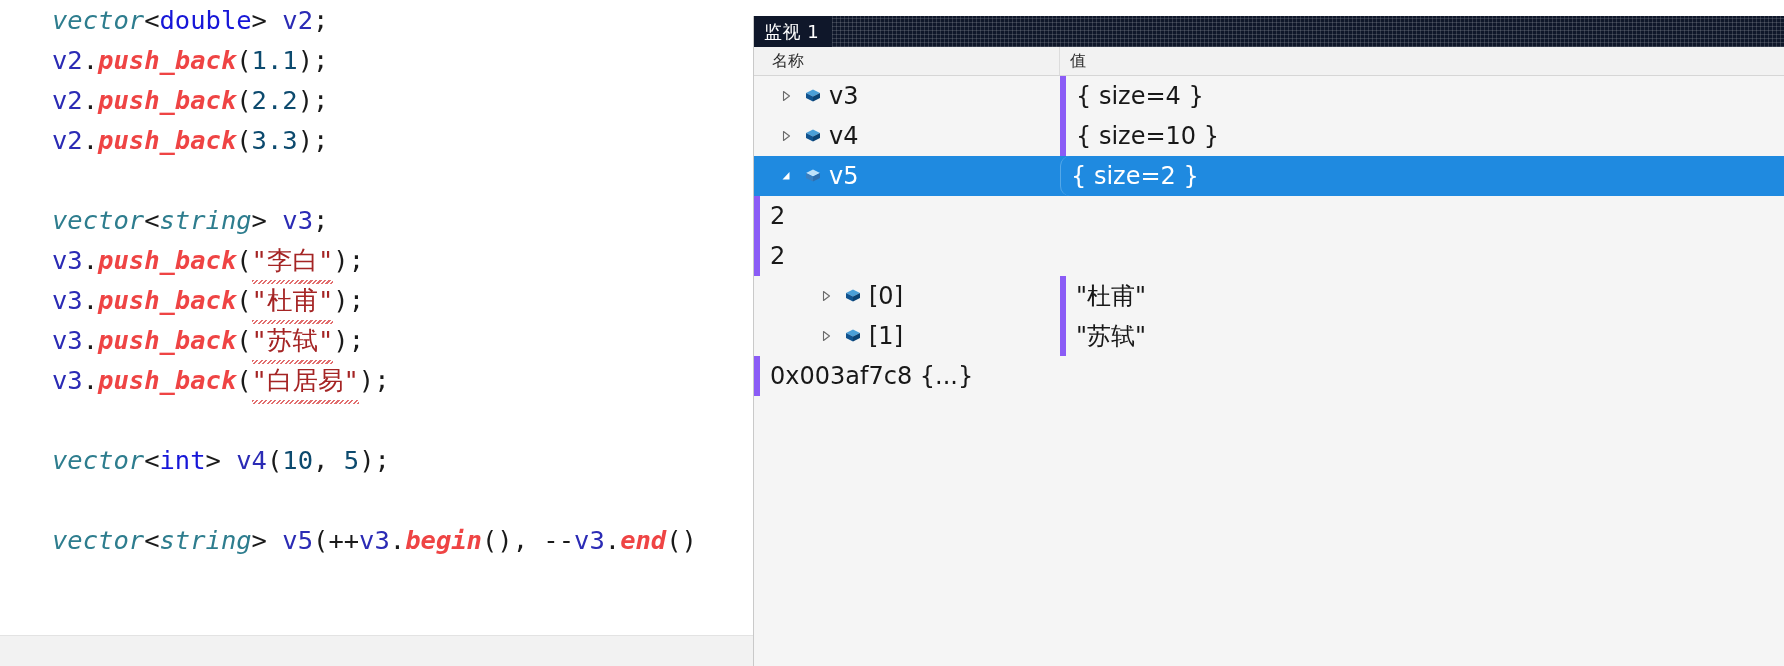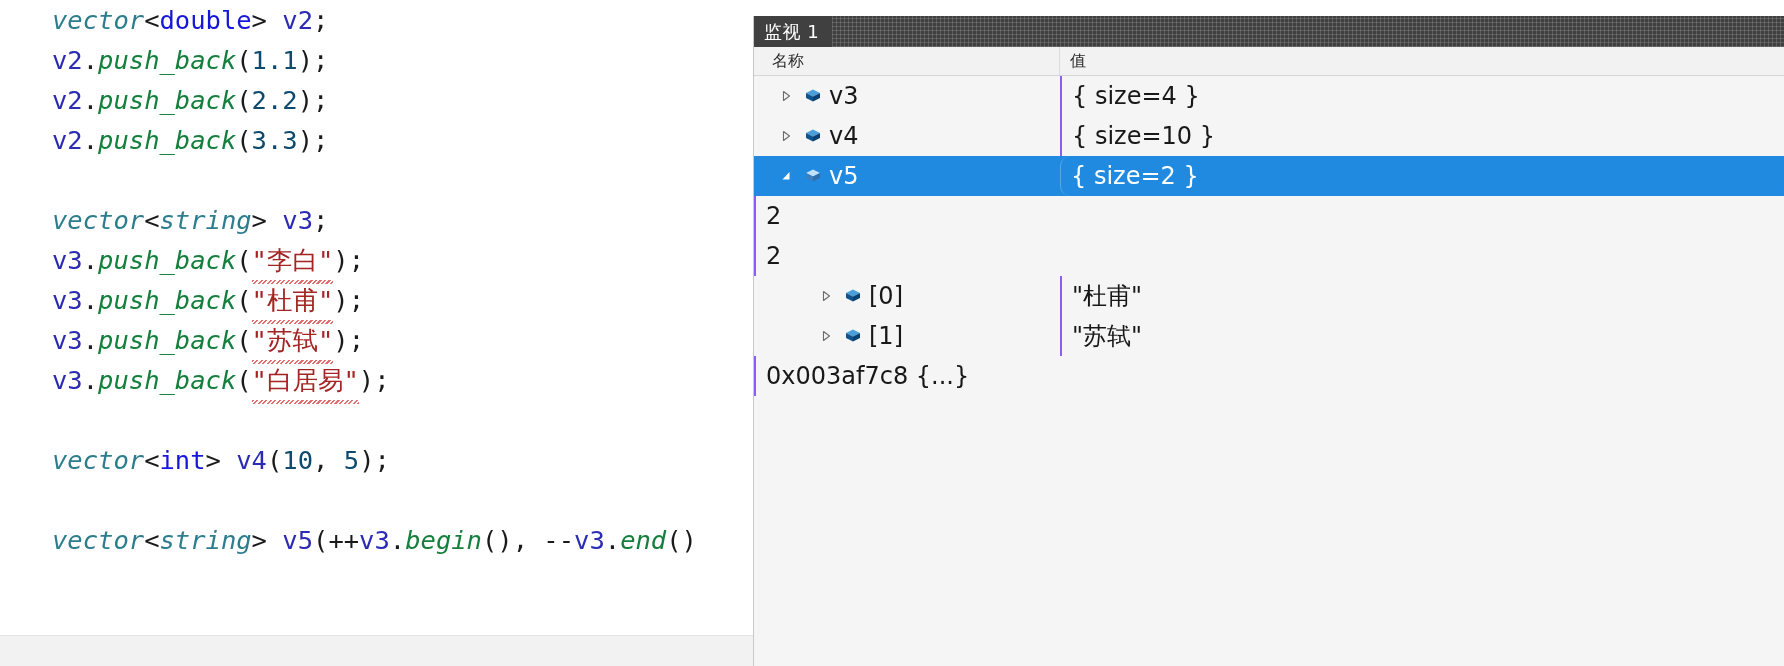--- a/index.html
+++ b/index.html
@@ -37,21 +37,21 @@
   }
   .code-line {
     height: 40px;
     padding-left: 52px;
     white-space: pre;
     color: #1a1a1a;
   }
   .t-type   { color: #2e7d8e; font-style: italic; }
   .t-kw     { color: #1616d8; }
   .t-var    { color: #2b2bb5; }
-  .t-fn     { color: #15803d; font-style: italic; }
+  .t-fn     { color: #ef4444; font-style: italic; font-weight: bold; }
   .t-punct  { color: #1a1a1a; }
   .t-num    { color: #0c4a6e; }
   .t-str    { color: #a52424; position: relative; }
   .squiggle {
     position: relative;
     display: inline-block;
   }
   .squiggle::after {
     content: "";
     position: absolute;
@@ -83,21 +83,21 @@
     top: 16px;
     width: 1031px;
     height: 650px;
     background: #f5f5f5;
     border-left: 1px solid #c9c9c9;
     box-sizing: border-box;
     overflow: hidden;
   }
   #watch-titlebar {
     height: 31px;
-    background: #404040;
+    background: #0f172a;
     position: relative;
     display: flex;
     align-items: center;
   }
   #watch-title {
     color: #ffffff;
     font-size: 18px;
     padding-left: 10px;
     letter-spacing: 0.5px;
     font-family: "DejaVu Sans", "Liberation Sans", sans-serif;
@@ -173,21 +173,21 @@
   .watch-row.selected .cell-name {
     background: #1f8ae0;
   }
   .cell-value {
     flex: 1;
     box-sizing: border-box;
     padding-left: 10px;
     display: flex;
     align-items: center;
     height: 100%;
-    border-left: 2px solid #8b5cf6;
+    border-left: 6px solid #8b5cf6;
   }
   .watch-row.selected .cell-value {
     background: #1f8ae0;
     border-left: 1px solid #55a8e8;
     border-radius: 10px;
   }
 
   
   .expander {
     width: 20px;

